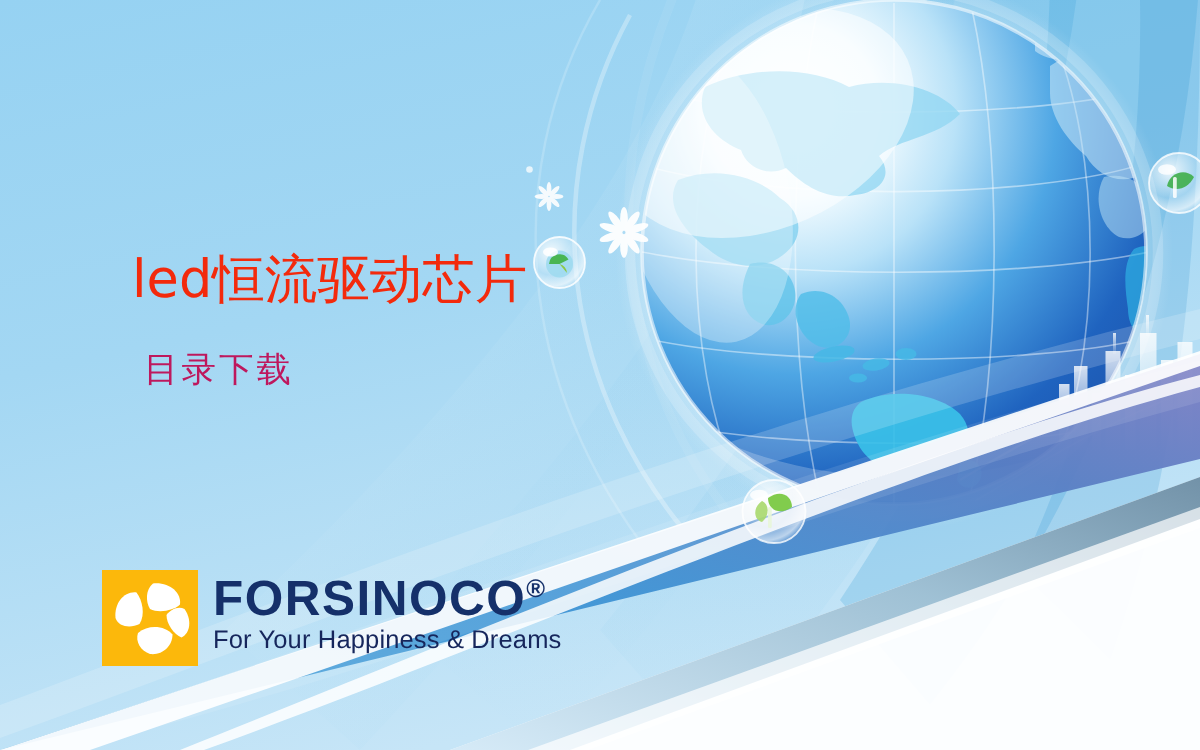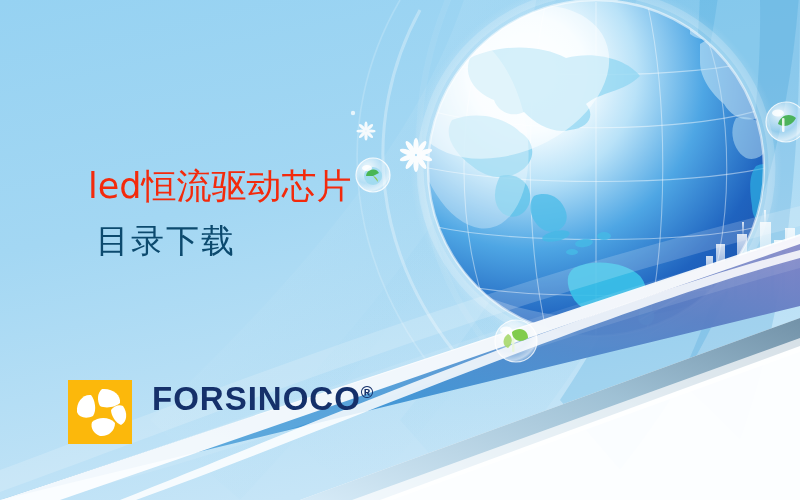--- a/index.html
+++ b/index.html
@@ -30,24 +30,24 @@
     z-index: 30;
     color: #f32a0c;
     font-size: 35px;
     letter-spacing: 0px;
     white-space: nowrap;
     font-family: "DejaVu Sans", "Liberation Sans", sans-serif;
   }
   .headline-line2 {
     position: absolute;
     left: 96px;
-    top: 219px;
+    top: 231px;
     z-index: 30;
-    color: #0c4a6e;
-    font-size: 33px;
+    color: #be185d;
+    font-size: 23px;
     letter-spacing: 2px;
     white-space: nowrap;
     font-family: "DejaVu Sans", "Liberation Sans", sans-serif;
   }
 
   
   #logo {
     position: absolute;
     left: 68px;
     top: 380px;
@@ -57,21 +57,21 @@
   }
   #logo-mark {
     width: 64px;
     height: 64px;
     background: #fcb80b;
     position: relative;
     flex: 0 0 auto;
   }
   #logo-mark svg { display: block; }
   #logo-text {
-    margin-left: 20px;
+    margin-left: 10px;
     display: flex;
     flex-direction: column;
     justify-content: flex-start;
     padding-top: 2px;
   }
   #logo-wordmark {
     font-size: 33px;
     font-weight: bold;
     color: #15306a;
     letter-spacing: 1.0px;
@@ -346,16 +346,17 @@
         <path d="M34,9 C45,8 53,15 52,23 C48,27 38,29 32,26 C29,21 29,13 34,9 Z" fill="#ffffff"></path>
         <path d="M55,26 C60,33 59,42 53,45 C48,43 43,36 43,30 C46,26 51,24 55,26 Z" fill="#ffffff"></path>
         <path d="M9,32 C8,22 15,14 23,15 C27,20 29,30 25,36 C19,39 11,38 9,32 Z" fill="#ffffff"></path>
         <path d="M24,42 C31,36 42,37 47,43 C47,51 40,57 32,56 C26,54 22,48 24,42 Z" fill="#ffffff"></path>
       </svg>
     </div>
     <div id="logo-text">
       <div id="logo-wordmark">
         <span>FORSINOCO</span><span class="reg">®</span>
       </div>
+      <div id="logo-tagline">For Your Happiness &amp; Dreams</div>
     </div>
   </div>
 
 </div>
 
 </body></html>

